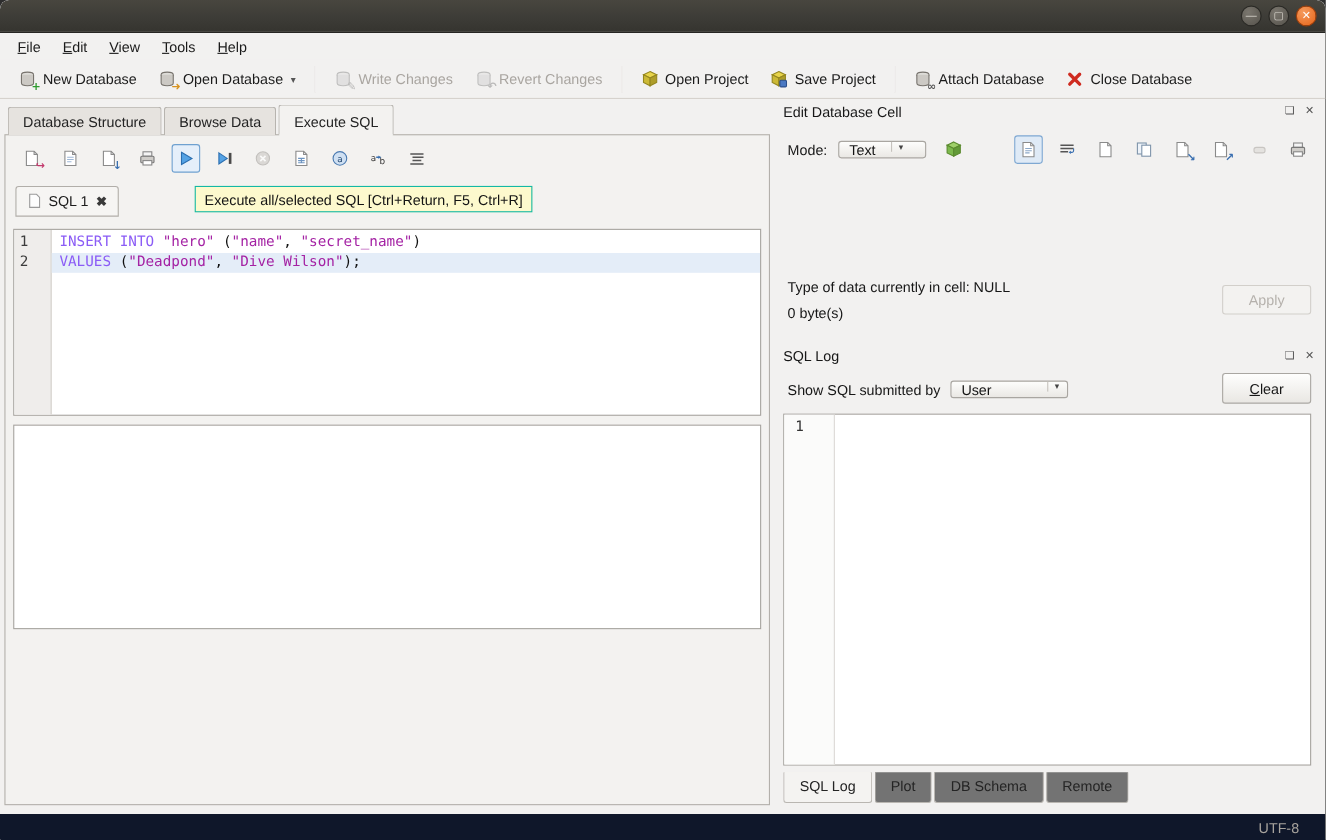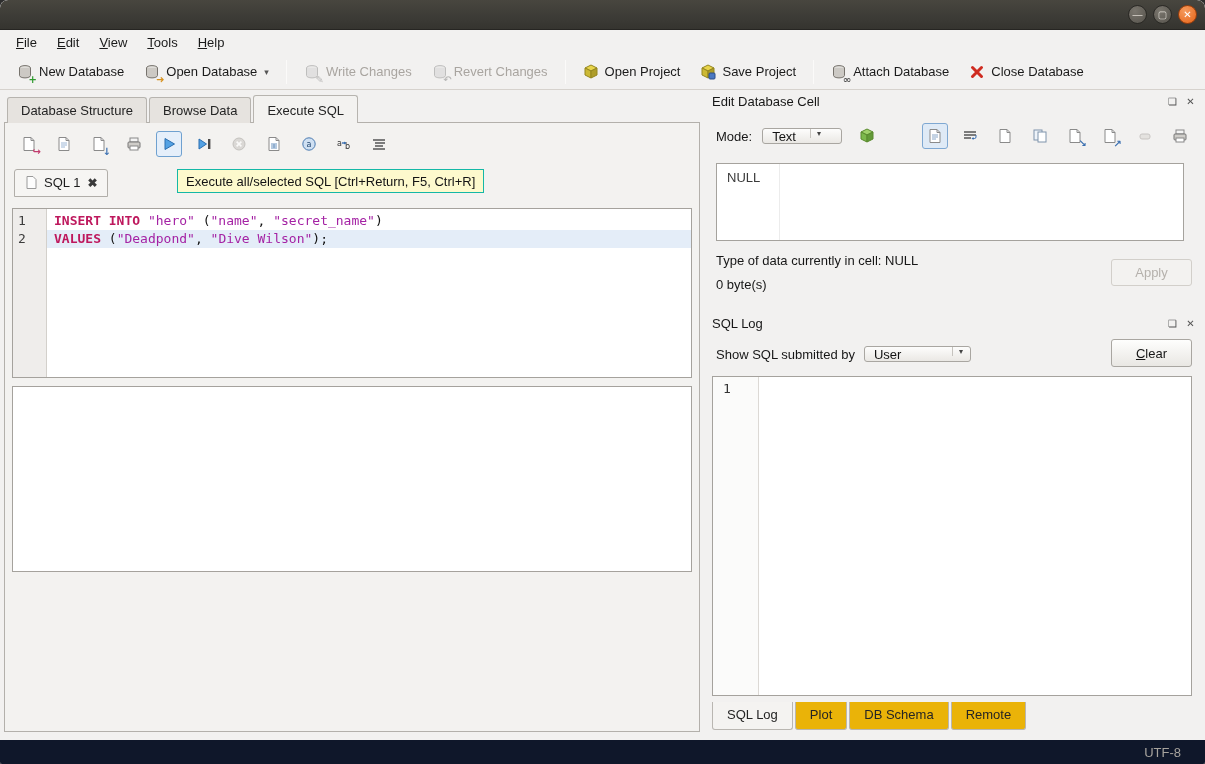--- a/index.html
+++ b/index.html
@@ -58,21 +58,21 @@
   .sqltab { display:inline-flex; align-items:center; gap:7px; background:#f6f5f3; border:1px solid #b1aea9;
     border-radius:3px 3px 0 0; padding:5px 10px 6px; font-size:13px; color:#1d1d1d; }
   .sqltab .x { font-weight:bold; font-size:12px; color:#3a3a3a; }
 
   .editor { position:relative; z-index:1; margin-top:-1px; height:170px; background:#fff; border:1px solid #a5a29d; display:flex; overflow:hidden; }
   .gutter { width:34px; background:#efedeb; border-right:1px solid #d3d0cb; font:13px "DejaVu Sans Mono", monospace; color:#3c3c3c; padding-top:3px; }
   .gutter .ln { height:18px; line-height:18px; padding-left:5px; }
   .code { flex:1; font:13px "DejaVu Sans Mono", monospace; padding-top:3px; white-space:pre; }
   .code .line { height:18px; line-height:18px; padding-left:7px; }
   .code .line.current { background:#e4edf8; }
-  .code .kw { color:#be185d; font-weight:bold; }
+  .code .kw { color:#8b5cf6; font-weight:normal; }
   .code .str { color:#a422a4; }
   .code .pl { color:#101010; }
 
   .grid-box { margin-top:8px; height:186px; background:#fff; border:1px solid #a5a29d; }
   .results-box { margin-top:7px; height:156px; background:#fff; border:1px solid #a5a29d;
     font:13px "DejaVu Sans Mono", monospace; color:#8b8b8b; padding:4px 7px; }
 
   .tooltip { position:absolute; left:177px; top:169px; z-index:50; background:#fdf9cd; border:1px solid #14b8a6;
     padding:4px 8px 3px; font-size:13px; color:#141414; white-space:nowrap; }
 
@@ -103,21 +103,21 @@
     background:linear-gradient(#fefefd,#e9e7e3); border:1px solid #a9a6a1; color:#161616; }
   .clear-btn .u { text-decoration:underline; }
 
   .filter-row { position:absolute; left:12px; top:249px; height:28px; display:flex; align-items:center; }
 
   .log-box { position:absolute; left:8px; right:9px; top:285px; height:320px; background:#fff; border:1px solid #a5a29d; display:flex; }
   .log-gutter { width:46px; background:#fbfbfa; border-right:1px solid #dcd9d5; font:13px "DejaVu Sans Mono", monospace;
     color:#333; padding:4px 0 0 10px; }
 
   .bottom-tabs { position:absolute; left:8px; top:611px; height:28px; display:flex; }
-  .btab { font-size:13px; padding:5px 14px 6px; border:1px solid #b9b6b1; background:#eab308; color:#242424;
+  .btab { font-size:13px; padding:5px 14px 6px; border:1px solid #b9b6b1; background:#737373; color:#242424;
     border-radius:0 0 3px 3px; border-top:none; margin-right:2px; }
   .btab.active { background:#f4f3f1; position:relative; }
 
   
   .statusbar { position:absolute; left:0; bottom:0; width:100%; height:24px; background:#0f172a;
     display:flex; align-items:center; justify-content:flex-end; padding-right:24px; }
   .statusbar .enc { font-size:13px; color:#a7a39d; }
 </style>
 </head>
 <body>
@@ -449,23 +449,20 @@
               <svg width="16" height="16" viewBox="0 0 16 16">
                   <rect x="4" y="2" width="8" height="4" fill="#f4f4f4" stroke="#888"></rect>
                   <rect x="2" y="6" width="12" height="6" rx="1" fill="#cfcdc9" stroke="#777"></rect>
                   <rect x="4" y="10" width="8" height="4" fill="#fff" stroke="#888"></rect>
                 </svg>
             </span>
           </div>
         </div>
       </div>
 
-      <div class="cell-box">
-        <span>NULL</span>
-      </div>
 
       <div class="info1">Type of data currently in cell: NULL</div>
       <div class="info2">0 byte(s)</div>
       <div class="btn apply-btn">Apply</div>
 
       <div class="dock-header" style="top:222px">
         <span>SQL Log</span>
         <span class="dock-icons">
           <span class="dock-ico">❏</span>
           <span class="dock-ico">✕</span>

